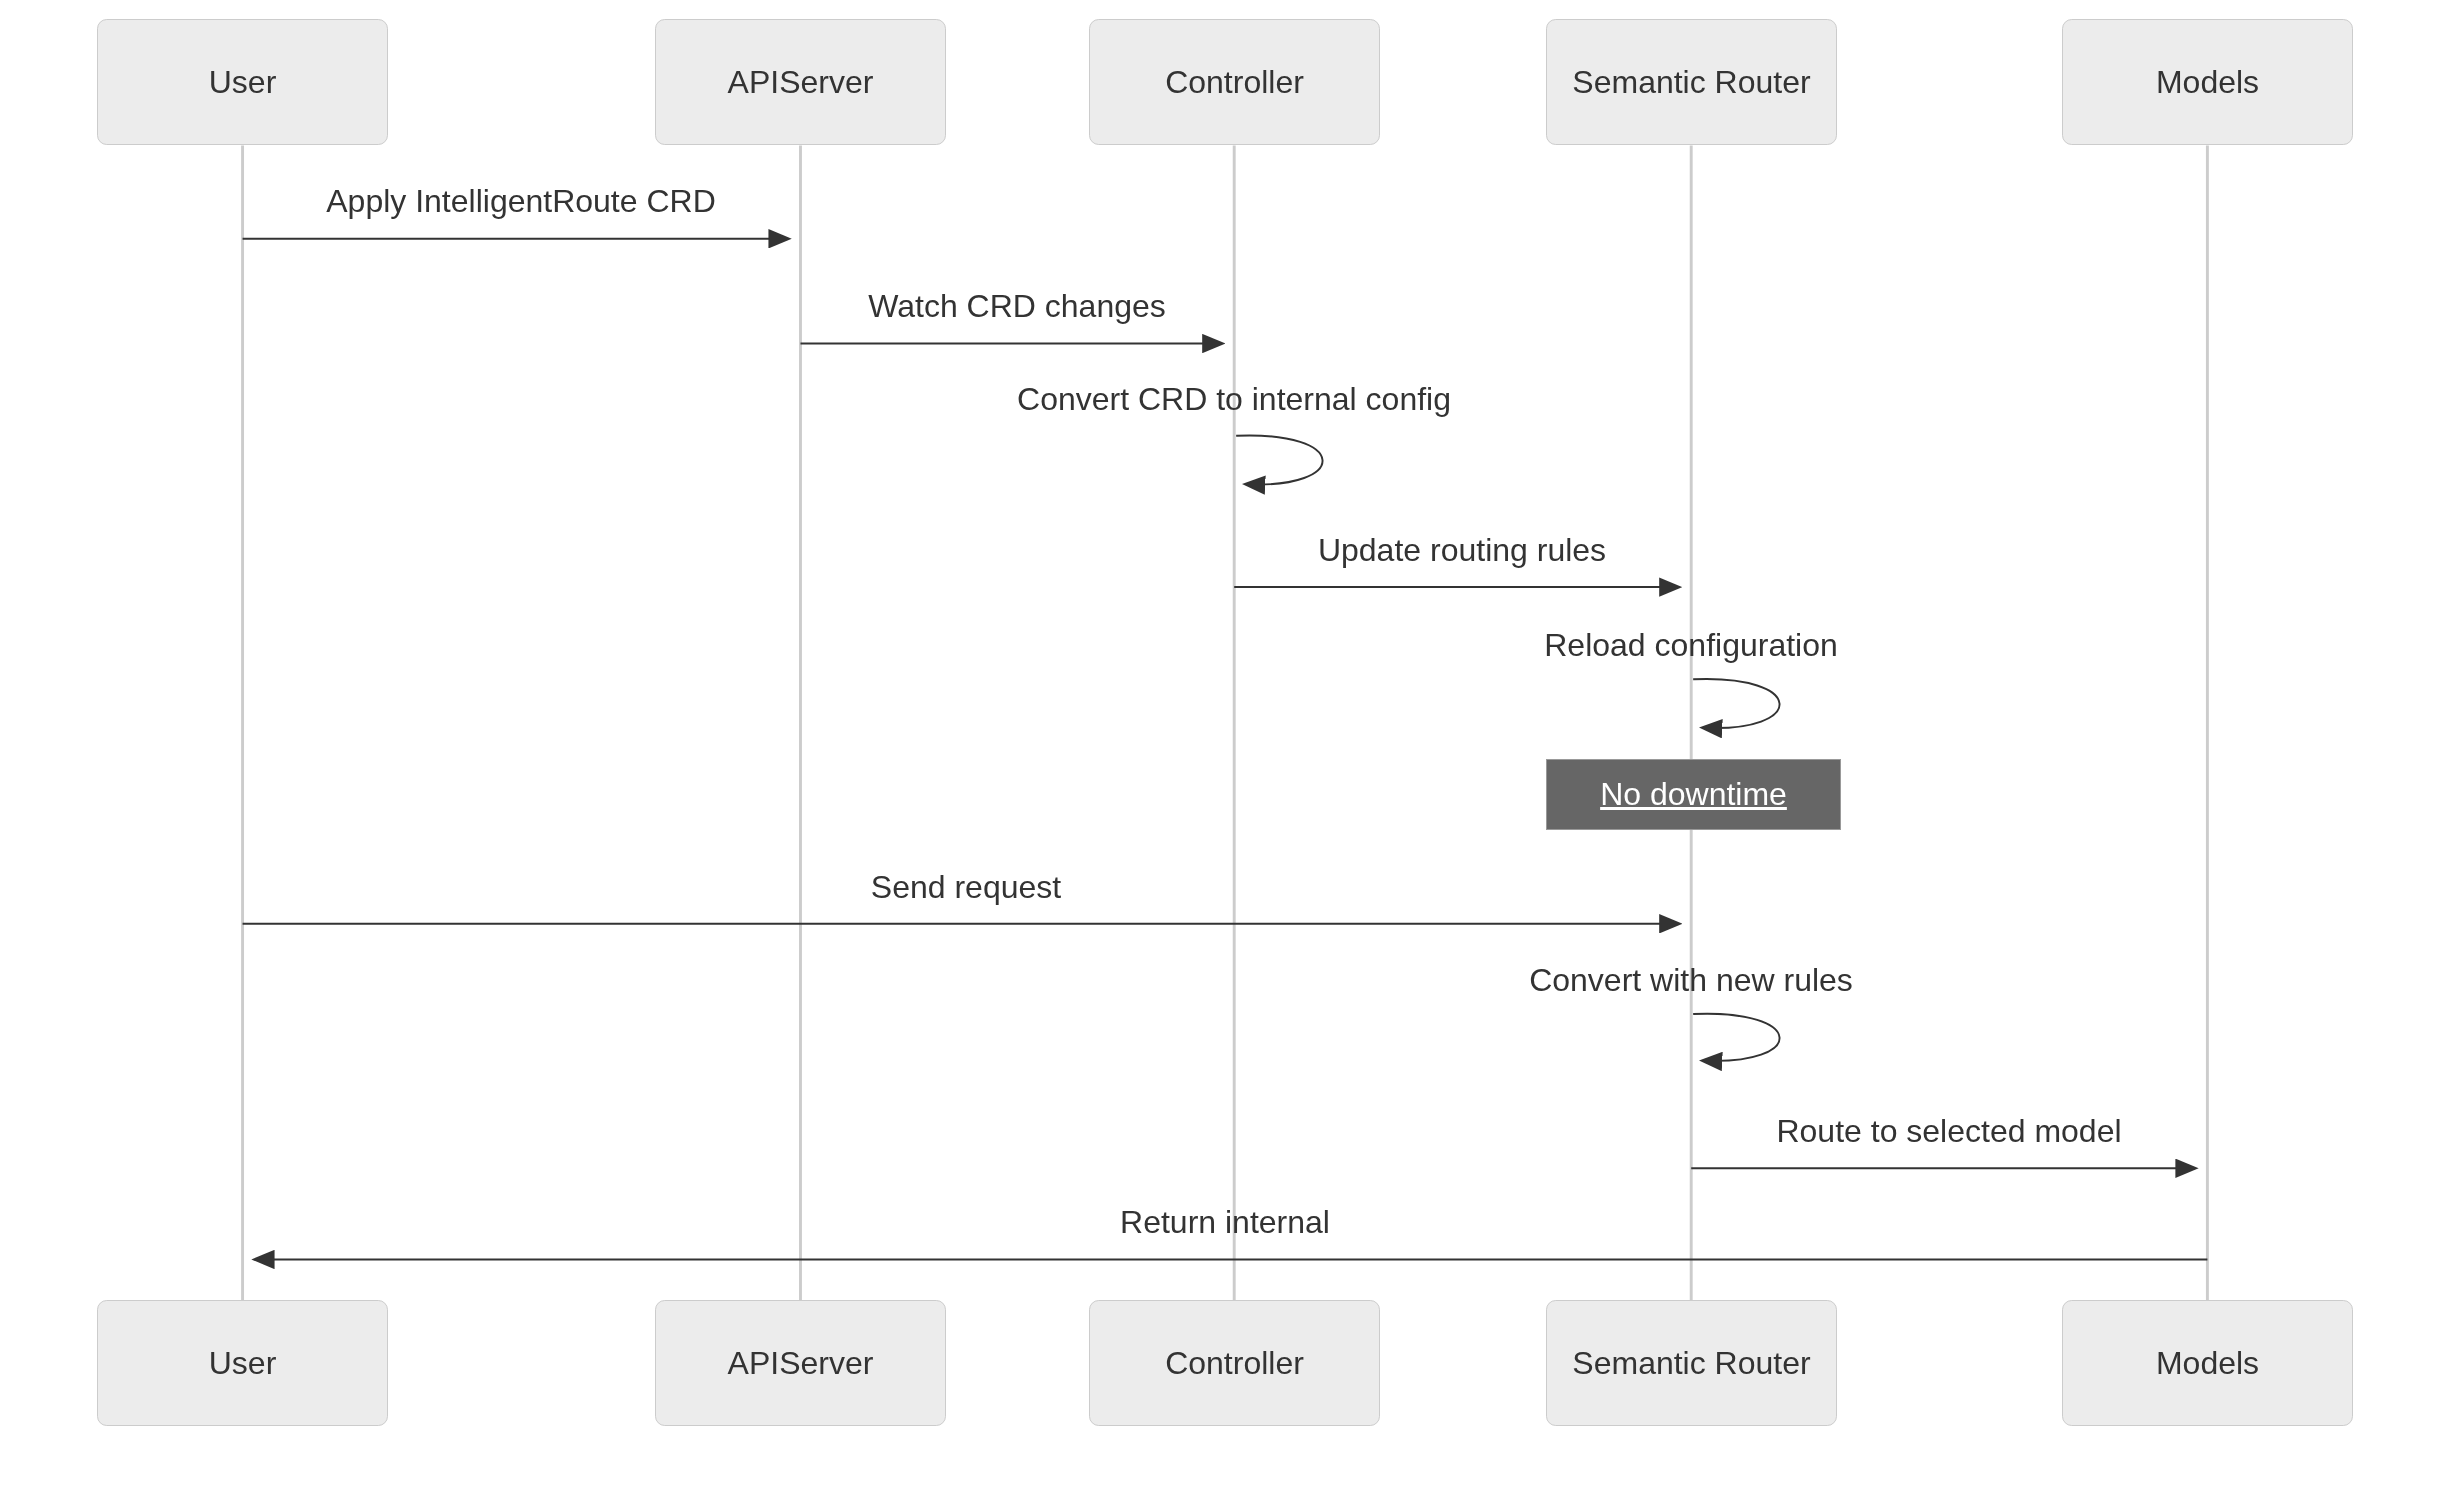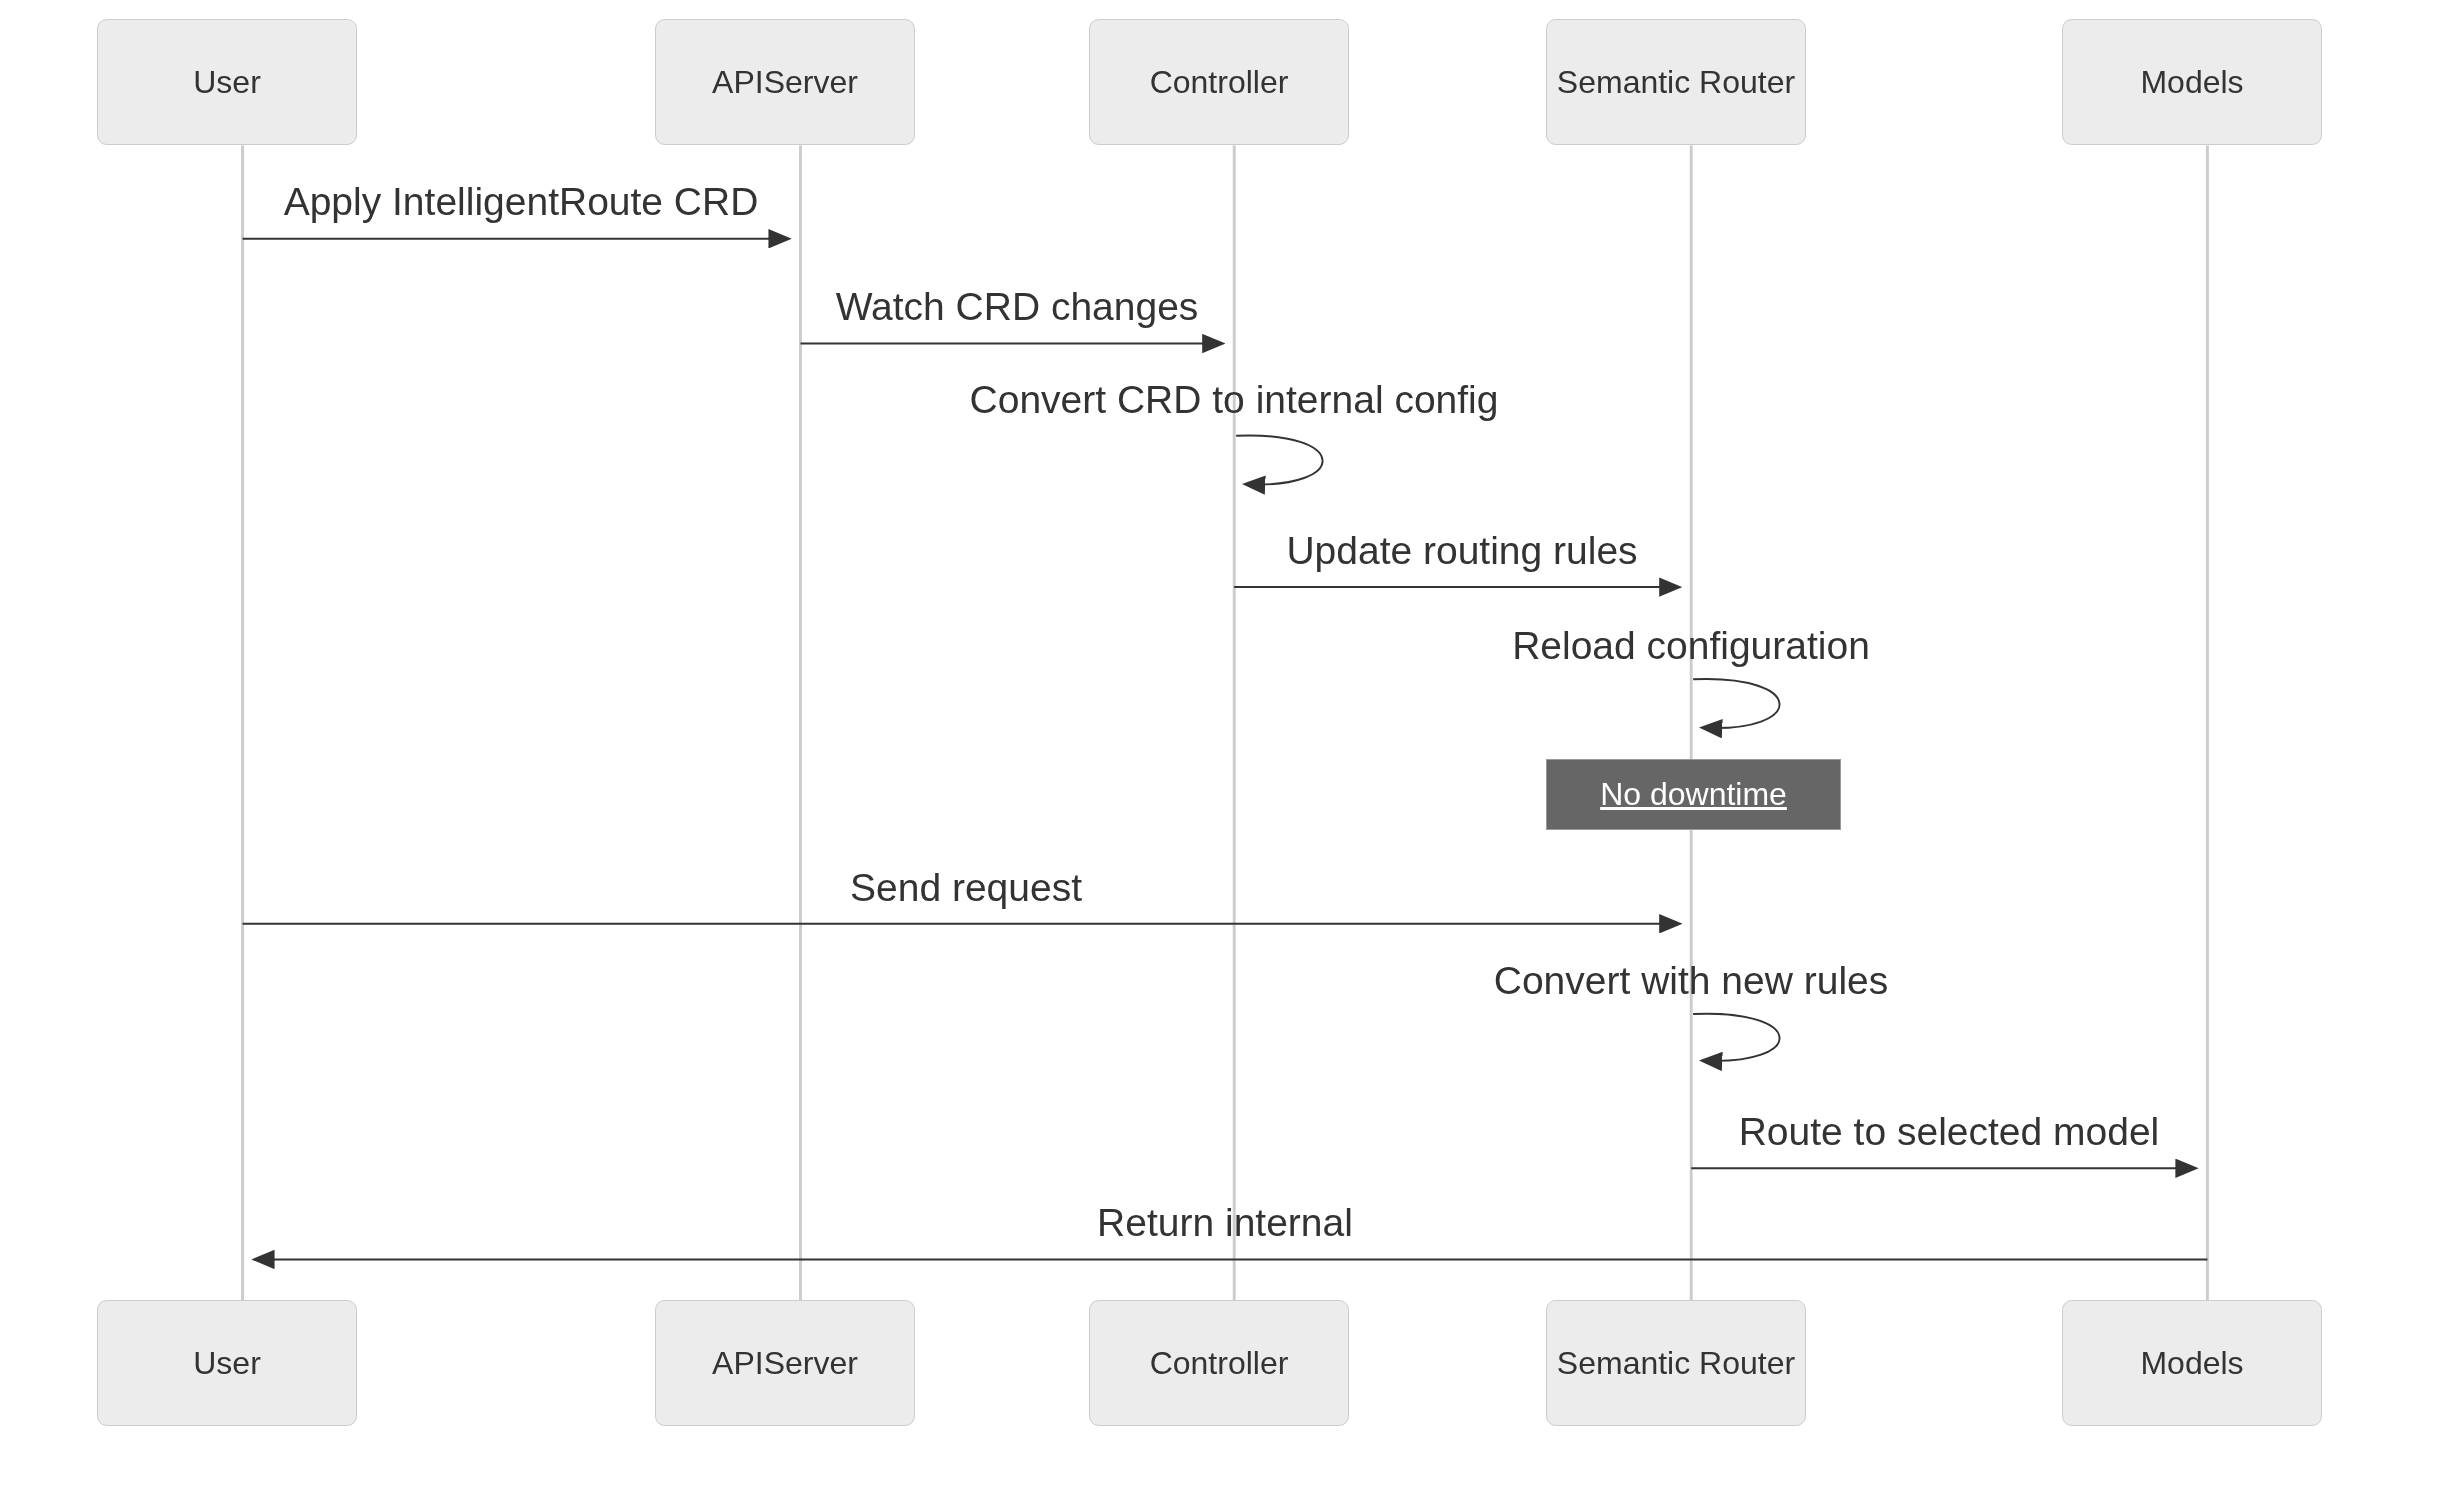--- a/index.html
+++ b/index.html
@@ -18,39 +18,39 @@
   }
   .lines-layer {
     position: absolute;
     left: 0;
     top: 0;
     width: 2449px;
     height: 1506px;
   }
   .actor {
     position: absolute;
-    width: 260px;
+    width: 291px;
     height: 126px;
     background: #ececec;
     border: 1.9px solid #cccccc;
     border-radius: 9.7px;
     box-sizing: border-box;
     display: flex;
     align-items: center;
     justify-content: center;
     font-size: 32px;
     color: #333333;
   }
   .actor.top { top: 19.4px; }
   .actor.bottom { top: 1300px; }
   .msg {
     position: absolute;
     transform: translateX(-50%);
     white-space: nowrap;
-    font-size: 39px;
+    font-size: 32px;
     line-height: 39px;
     color: #333333;
   }
   .note {
     position: absolute;
     left: 1546px;
     top: 759px;
     width: 295px;
     height: 71px;
     background: #666666;

